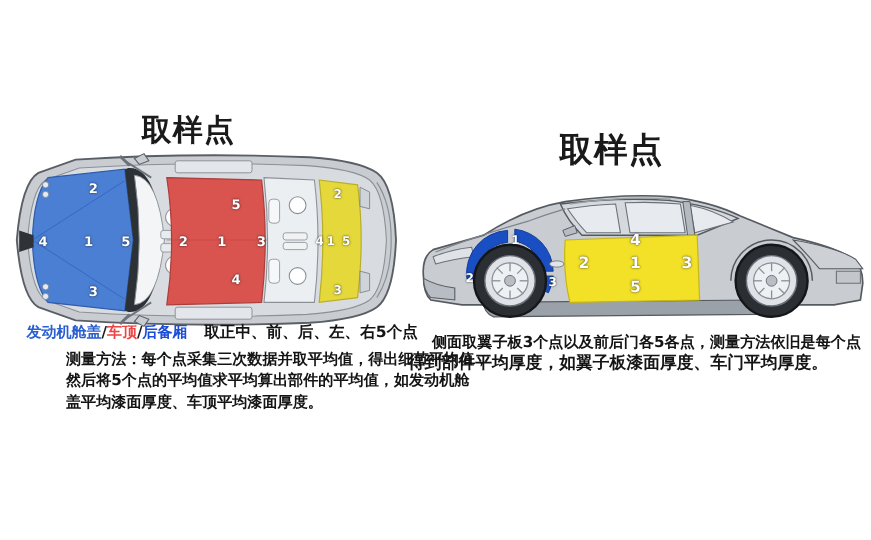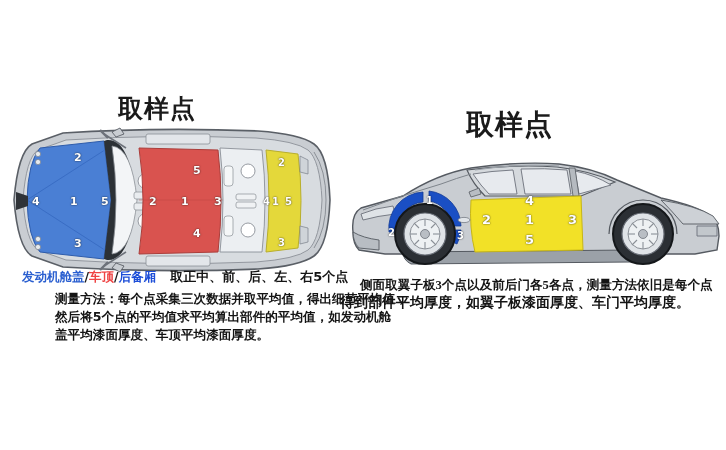--- a/index.html
+++ b/index.html
@@ -108,21 +108,21 @@
     position: absolute;
     color: #141414;
     font-weight: bold;
     font-size: 12.6px;
     line-height: 18px;
     white-space: nowrap;
     font-family: "DejaVu Sans", "Liberation Sans", sans-serif;
   }
   #left-body { left: 9px; top: 290px; margin-left: 46px; }
   #right-body { left: 340px; top: 276px; width: 386px; }
-  #right-body .line { display: block; white-space: nowrap; font-family: Liberation Serif, serif; }
+  #right-body .line { display: block; white-space: nowrap; }
   #right-body .line.indent { text-indent: 20px; }
   .body-text .em { font-size: 14px; }
 </style>
 </head>
 <body>
 
 <div id="stage">
 
   <div class="panel" id="panel-left">
 

